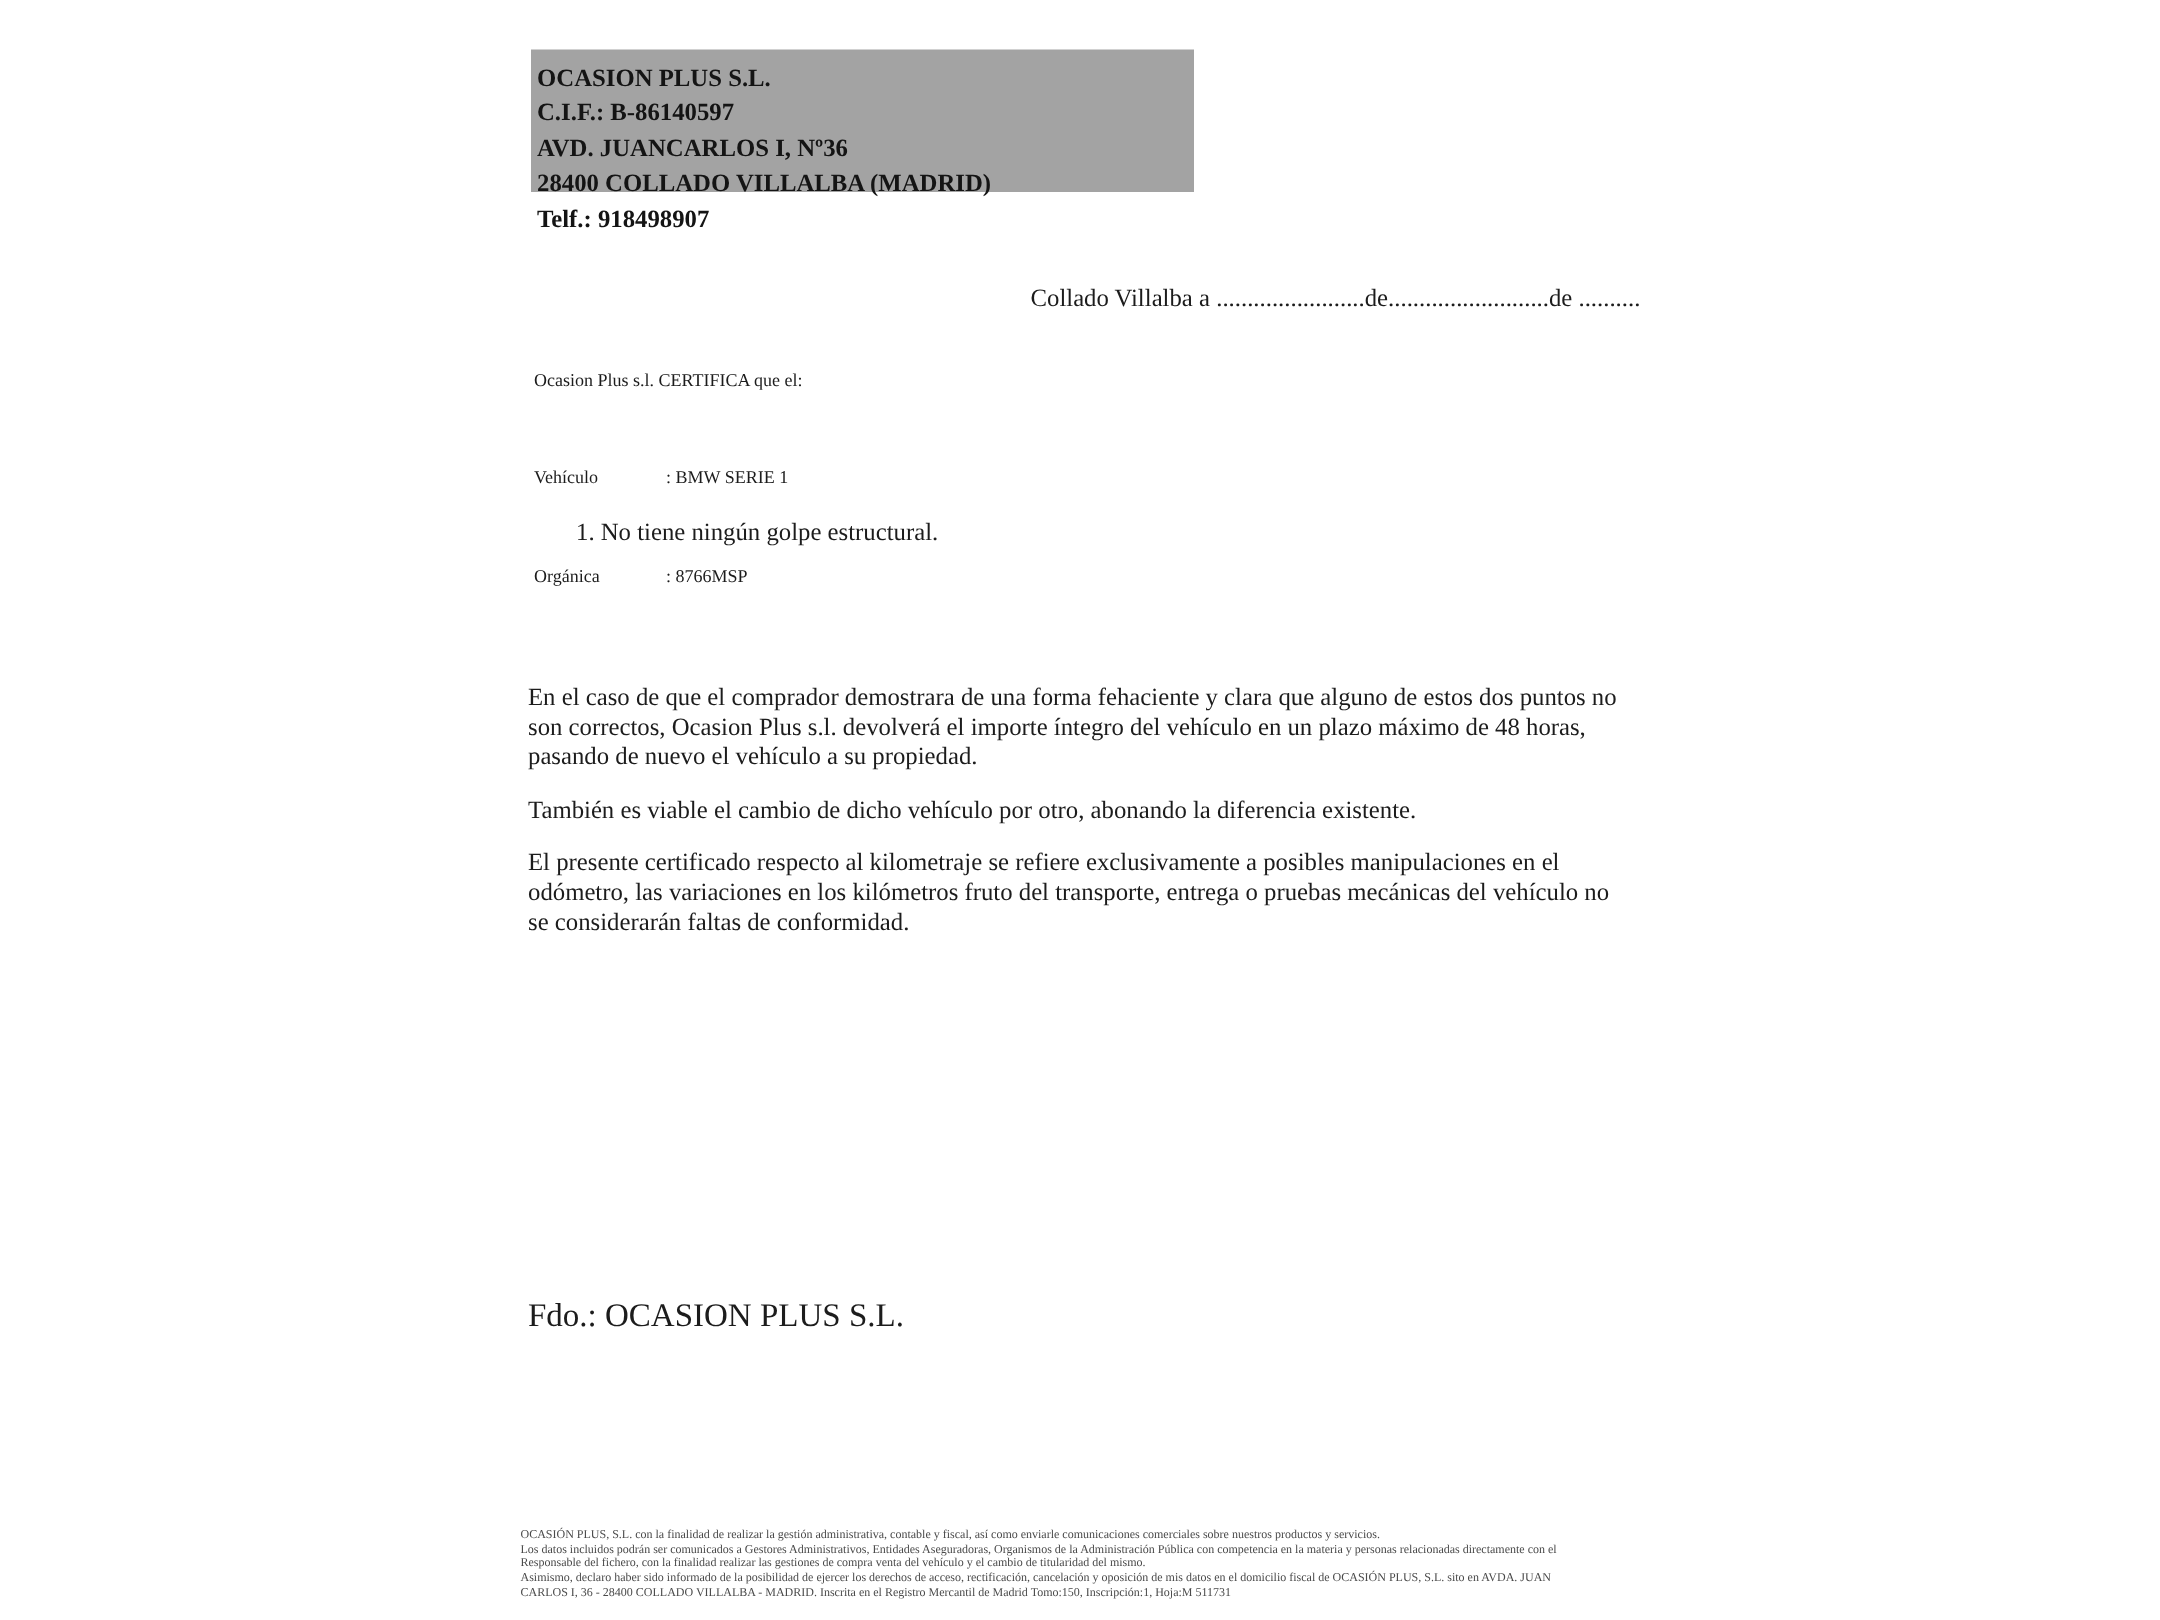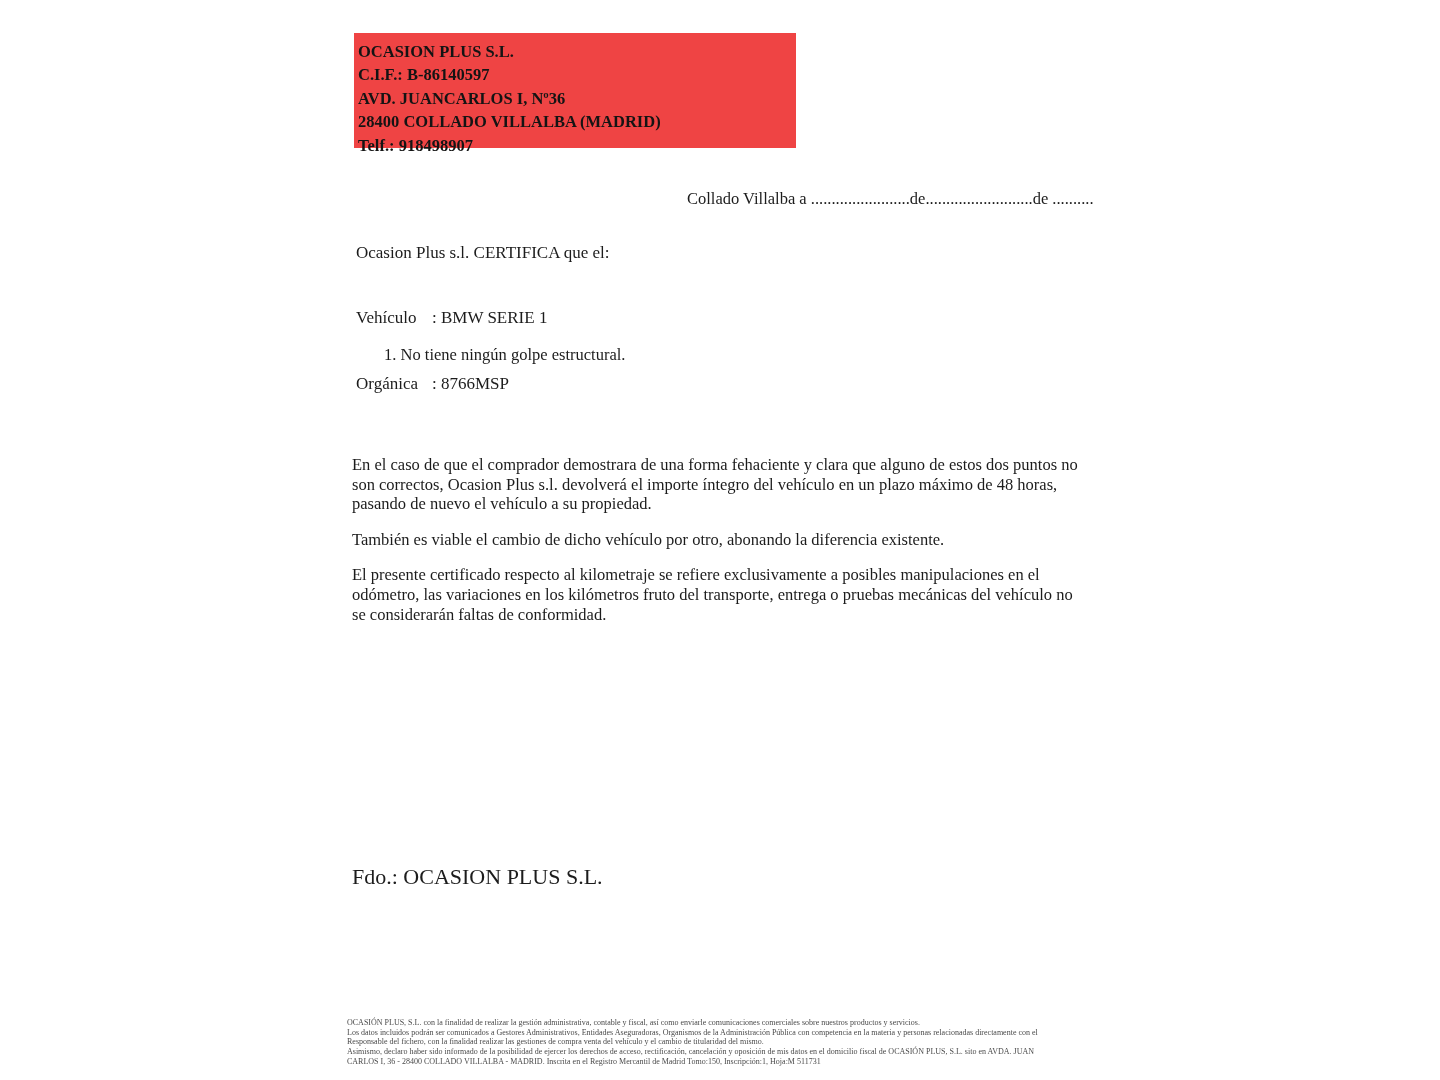--- a/index.html
+++ b/index.html
@@ -16,22 +16,22 @@
     width: 1440px;
     height: 1080px;
     background: #ffffff;
   }
   
   .letterhead {
     position: absolute;
     left: 354px;
     top: 33px;
     width: 442px;
-    height: 115px;
-    background: #ef4444;
+    height: 95px;
+    background: #a3a3a3;
     padding: 7px 0 0 4px;
   }
   .letterhead .lh-line {
     font-weight: bold;
     font-size: 16.5px;
     line-height: 23.4px;
     white-space: nowrap;
     color: #141414;
   }
   
@@ -40,30 +40,30 @@
     left: 687px;
     top: 189px;
     font-size: 16.5px;
     white-space: nowrap;
   }
   
   .certify {
     position: absolute;
     left: 356px;
     top: 242px;
-    font-size: 17px;
+    font-size: 12px;
     line-height: 22.3px;
   }
   .certify .row { white-space: nowrap; }
   .certify .lbl {
     display: inline-block;
     min-width: 72px;
     margin-top: 43px;
   }
-  .certify .val { margin-left: 4px; }
+  .certify .val { margin-left: 16px; }
   
   .statements {
     position: absolute;
     left: 352px;
     top: 345px;
     width: 740px;
     font-size: 16.5px;
     line-height: 20px;
   }
   .statements .stmt { margin-bottom: 18px; margin-left: 32px; }

